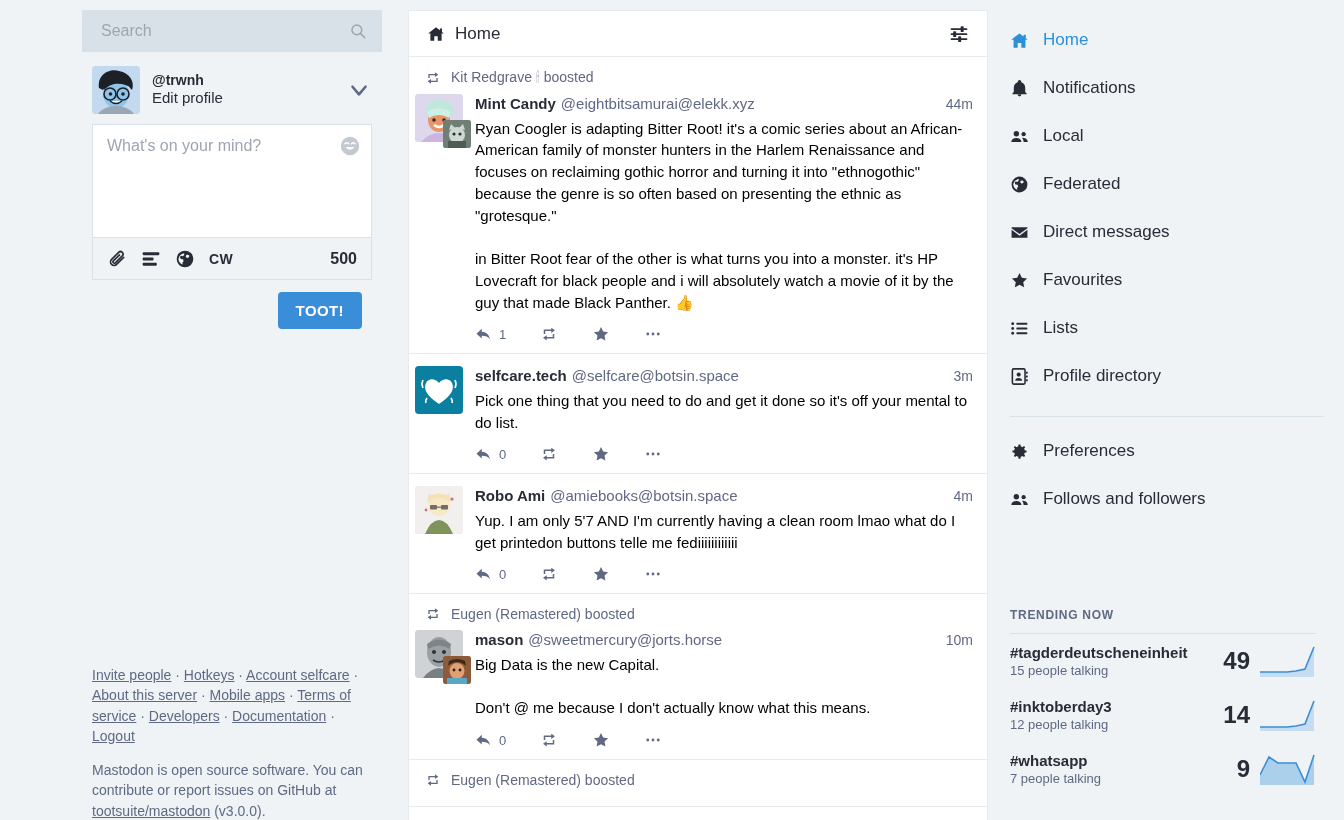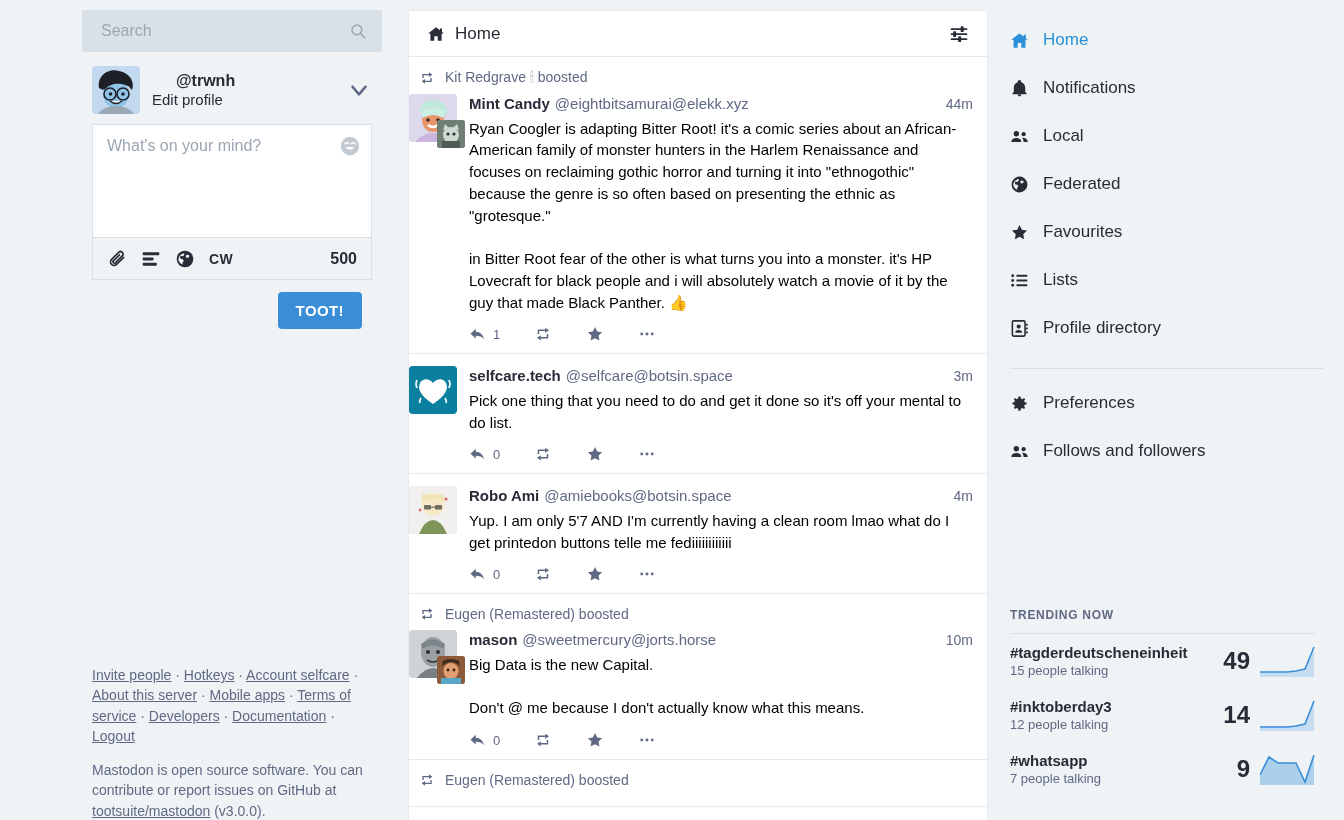--- a/index.html
+++ b/index.html
@@ -58,21 +58,21 @@
   .avatar-me {
     width: 48px; height: 48px;
     flex: 0 0 48px;
     border-radius: 4px;
     overflow: hidden;
     background: #b8d4ec;
     position: relative;
   }
   .profile-text { flex: 1; line-height: 1.25; }
   .profile-handle {
-    font-size: 16px; font-weight: bold; color: #282c37; margin-left: 24px;
+    font-size: 14px; font-weight: bold; color: #282c37;
   }
   .profile-edit {
     font-size: 15px; color: #282c37;
   }
   .chev {
     width: 26px; height: 26px; color: #606984;
     flex: 0 0 26px;
   }
 
   .compose-wrap { padding: 0 10px; }
@@ -177,21 +177,21 @@
     font-size: 17px; color: #282c37;
   }
   .col-header .sliders { margin-left: auto; width: 20px; height: 20px; color: #282c37; }
 
   .timeline {
     flex: 1;
     overflow: hidden;
     position: relative;
   }
   .status {
-    padding: 12px 14px 10px 0;
+    padding: 12px 14px 10px 6px;
     border-bottom: 1px solid #e6ebef;
   }
   .boost-line {
     display: flex;
     align-items: center;
     gap: 10px;
     padding: 0 0 8px 42px;
     font-size: 14px;
     color: #606984;
   }
@@ -711,20 +711,27 @@
       <span>Local</span>
     </div>
     <div class="nav-item">
       <span class="nico"><svg viewBox="0 0 24 24" fill="currentColor">
             <path d="M12 2a10 10 0 1 0 0 20 10 10 0 0 0 0-20zm-1 3.2v2.2l-2 1.3-1.8-.6-1.4 1.5 1.2 2.3 2.6.4.8 2.4-1.6 1.7.5 2.3A8 8 0 0 1 4.1 12 8 8 0 0 1 11 5.2zm4.4 1.6 1.8 1.1-.4 2.1-2.4.8-1.5-1.6.6-2z"></path>
           </svg></span>
       <span>Federated</span>
     </div>
     <div class="nav-item">
       <span class="nico"><svg viewBox="0 0 24 24" fill="currentColor">
+            <path d="M2 5.5h20v1L12 14 2 6.5z"></path>
+            <path d="M2 8.6 12 16l10-7.4v10H2z"></path>
+          </svg></span>
+      <span>Direct messages</span>
+    </div>
+    <div class="nav-item">
+      <span class="nico"><svg viewBox="0 0 24 24" fill="currentColor">
             <path d="M12 2.6l2.9 6 6.6.9-4.8 4.6 1.2 6.5L12 17.5 6.1 20.6l1.2-6.5L2.5 9.5l6.6-.9z"></path>
           </svg></span>
       <span>Favourites</span>
     </div>
     <div class="nav-item">
       <span class="nico"><svg viewBox="0 0 24 24" fill="currentColor">
             <circle cx="3.4" cy="6" r="1.8"></circle>
             <circle cx="3.4" cy="12" r="1.8"></circle>
             <circle cx="3.4" cy="18" r="1.8"></circle>
             <rect x="8" y="4.8" width="14" height="2.4" rx="1"></rect>

